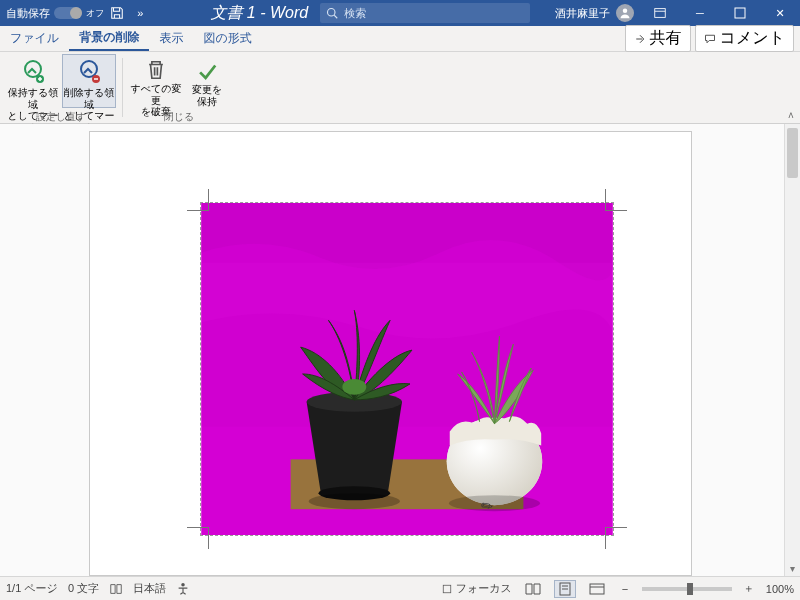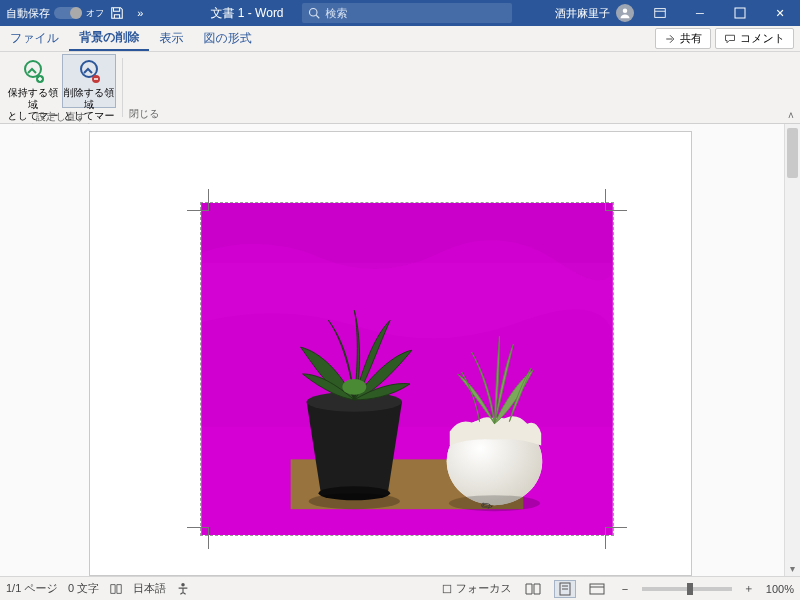--- a/index.html
+++ b/index.html
@@ -5,34 +5,34 @@
   * { box-sizing: border-box; margin: 0; padding: 0; font-family: "Meiryo UI", "Yu Gothic UI", sans-serif; }
   body { width: 800px; height: 600px; overflow: hidden; background: #fff; font-size: 11px; }
 
   
   .titlebar { height: 26px; background: #2b579a; color: #fff; display: flex; align-items: center; }
   .titlebar .autosave { padding: 0 6px; display: flex; align-items: center; gap: 4px; }
   .autosave .toggle { width: 28px; height: 12px; background: #fff3; border-radius: 7px; position: relative; display:inline-block; }
   .autosave .toggle::after { content:""; width:12px; height:12px; background:#aaa; border-radius:50%; position:absolute; right:0; top:0; }
   .titlebar .q-save { width:20px; text-align:center; }
   .titlebar .more { width:20px; text-align:center; }
-  .titlebar .title { flex:0 0 auto; margin-left: 60px; margin-right: 18px; font-size: 12px; }
+  .titlebar .title { flex:0 0 auto; margin-left: 60px; margin-right: 12px; font-size: 16px; font-style: italic; }
   .titlebar .search { flex:0 0 210px; height:20px; background:#466ca7; border-radius:2px; display:flex; align-items:center; padding:4px 6px; color:#d7e3f3; gap:6px; }
   .titlebar .spacer { flex:1; }
   .titlebar .user { display:flex; align-items:center; gap:6px; padding:0 6px; }
   .avatar { width:18px; height:18px; border-radius:50%; background:#9fa6b3; display:inline-flex; align-items:center; justify-content:center; font-size:11px; }
   .winbtn { width:40px; height:26px; display:flex; align-items:center; justify-content:center; color:#fff; }
 
   
   .tabs { height:26px; background:#f3f2f1; border-bottom:1px solid #d6d6d6; display:flex; align-items:stretch; }
   .tab { padding:8px 10px; display:flex; align-items:center; color:#2b579a; font-size:12px; }
   .tab.active { border-bottom:2px solid #2b579a; font-weight:600; }
   .tab.file { color:#2b579a; }
   .tabs .right { margin-left:auto; display:flex; align-items:center; gap:4px; padding-right:6px; }
-  .pillbtn { border:1px solid #c7c7c7; background:#fff; padding:2px 8px; border-radius:2px; display:flex; align-items:center; gap:4px; font-size:11px; }
+  .pillbtn { border:1px solid #c7c7c7; background:#fff; padding:2px 8px; border-radius:2px; display:flex; align-items:center; gap:4px; font-size:16px; }
 
   
   .ribbon { height:72px; background:#f3f2f1; border-bottom:1px solid #d0d0d0; display:flex; }
   .group { display:flex; flex-direction:column; align-items:center; padding:2px 6px 0 6px; }
   .group .row { display:flex; gap:2px; }
   .group .label { font-size:10px; color:#666; margin-top:auto; padding:2px 0; }
   .rbtn { width:54px; height:54px; display:flex; flex-direction:column; align-items:center; justify-content:flex-start; padding-top:4px; gap:2px; border:1px solid transparent; }
   .rbtn.active { background:#e1e5ec; border:1px solid #a6b4c8; }
   .rbtn .ic { width:26px; height:26px; display:flex; align-items:center; justify-content:center; }
   .rbtn .txt { font-size:10px; text-align:center; line-height:1.15; }
@@ -165,20 +165,38 @@
               <path d="M18 20h4" stroke="#fff" stroke-width="1.5"></path>
             </svg>
         </span>
         <span class="txt"><span>削除する領域</span><br><span>としてマーク</span></span>
       </div>
     </div>
     <div class="label">設定し直す</div>
   </div>
   <div class="sep"></div>
   <div class="group">
+    <div class="row">
+      <div class="rbtn">
+        <span class="ic">
+          <svg width="22" height="22" viewBox="0 0 16 16">
+              <path d="M3 4h10M5 4V2h6v2M4 4l1 10h6l1-10M7 6v6M9 6v6" fill="none" stroke="#555" stroke-width="1.2"></path>
+            </svg>
+        </span>
+        <span class="txt"><span>すべての変更</span><br><span>を破棄</span></span>
+      </div>
+      <div class="rbtn" style="width:44px">
+        <span class="ic">
+          <svg width="22" height="22" viewBox="0 0 16 16">
+              <path d="M3 9l4 4 7-9" fill="none" stroke="#4a9a4a" stroke-width="2"></path>
+            </svg>
+        </span>
+        <span class="txt"><span>変更を</span><br><span>保持</span></span>
+      </div>
+    </div>
     <div class="label">閉じる</div>
   </div>
   <div class="collapse-arrow">
     <span>˄</span>
   </div>
 </div>
 
 <div class="doc-area">
   <div class="page-wrap">
     <div class="page">

